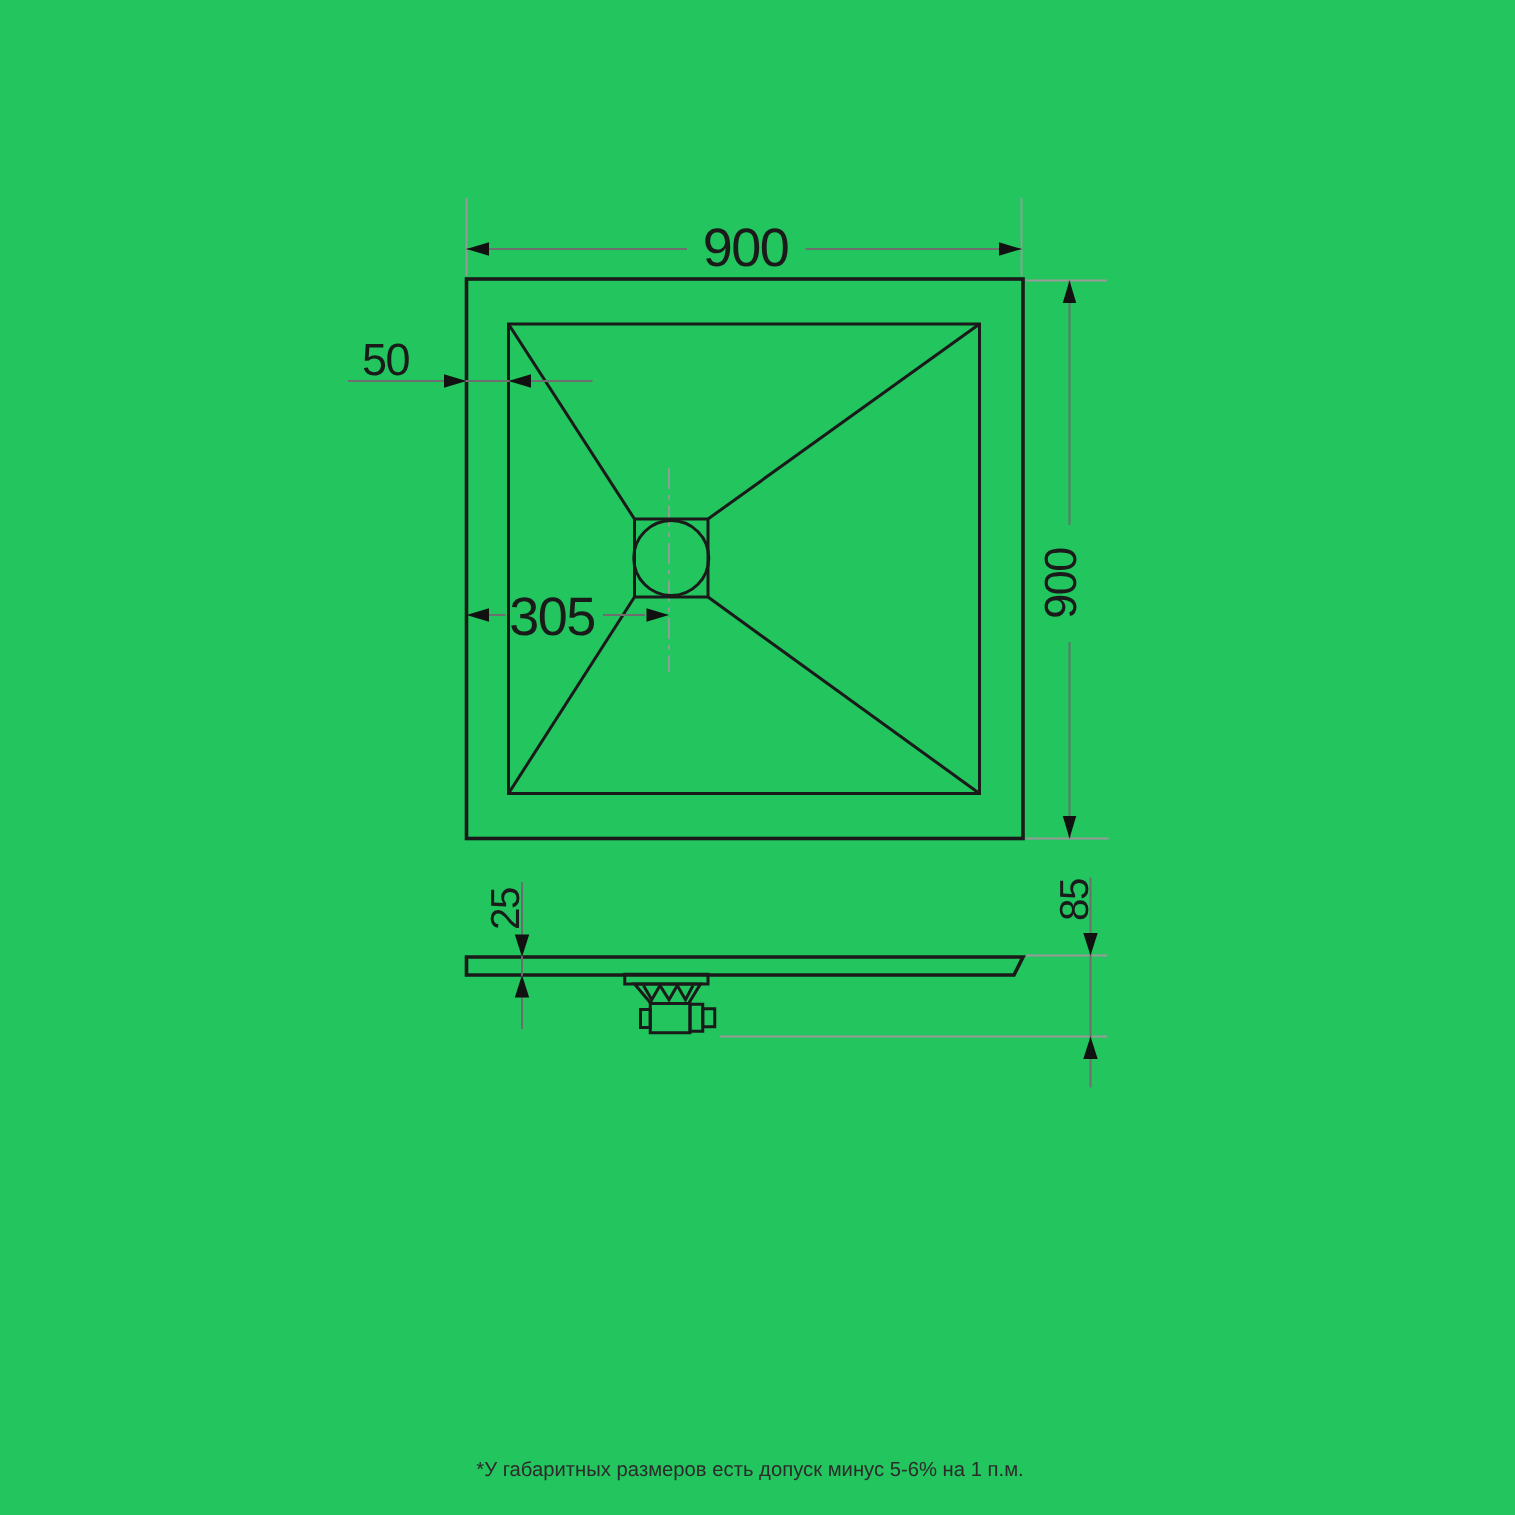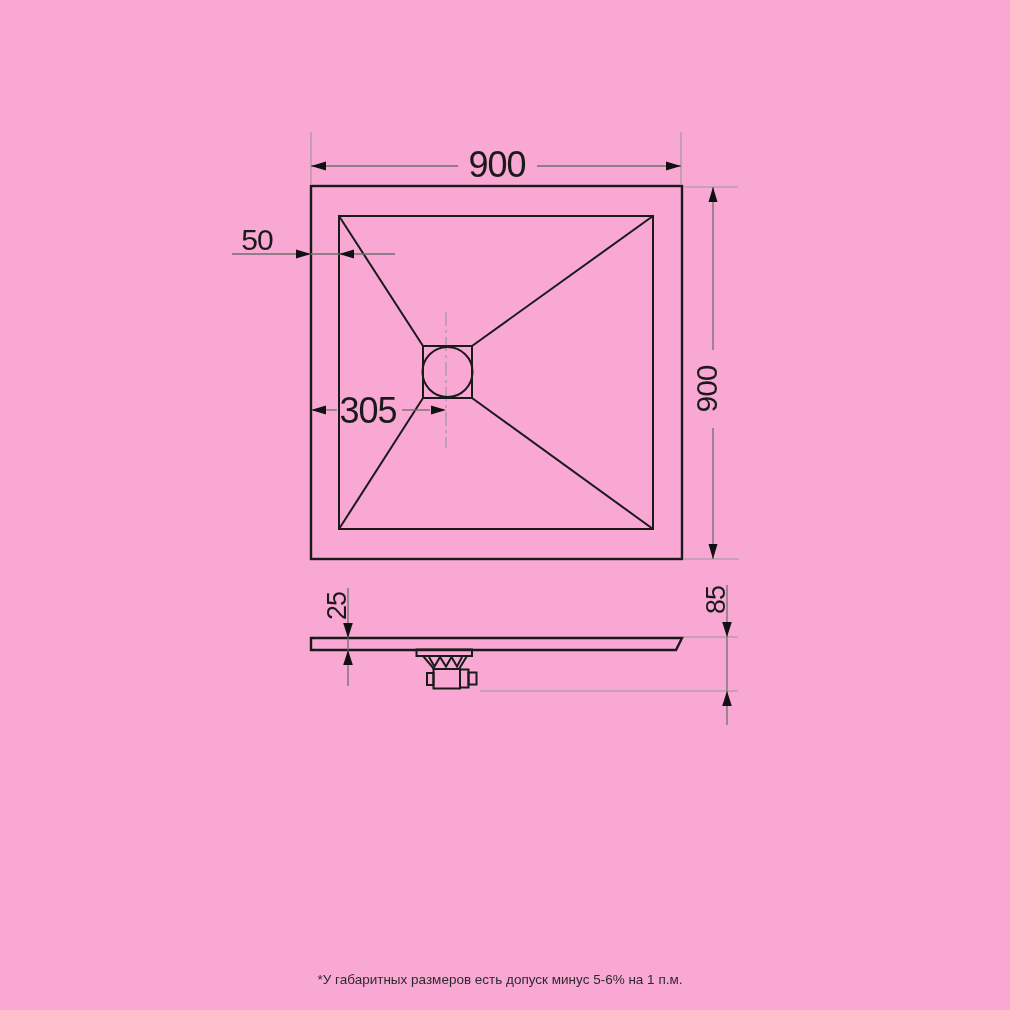--- a/index.html
+++ b/index.html
@@ -4,21 +4,21 @@
 <style>
   html, body {
     margin: 0;
     padding: 0;
     background: #ffffff;
   }
   .canvas {
     position: relative;
     width: 1010px;
     height: 1010px;
-    background: #f9a8d4;
+    background: #22c55e;
     overflow: hidden;
     font-family: "Liberation Sans", sans-serif;
   }
   svg { display: block; }
   .outline {
     fill: none;
     stroke: #1a1a1a;
     stroke-width: 2.4;
     stroke-linejoin: miter;
   }

